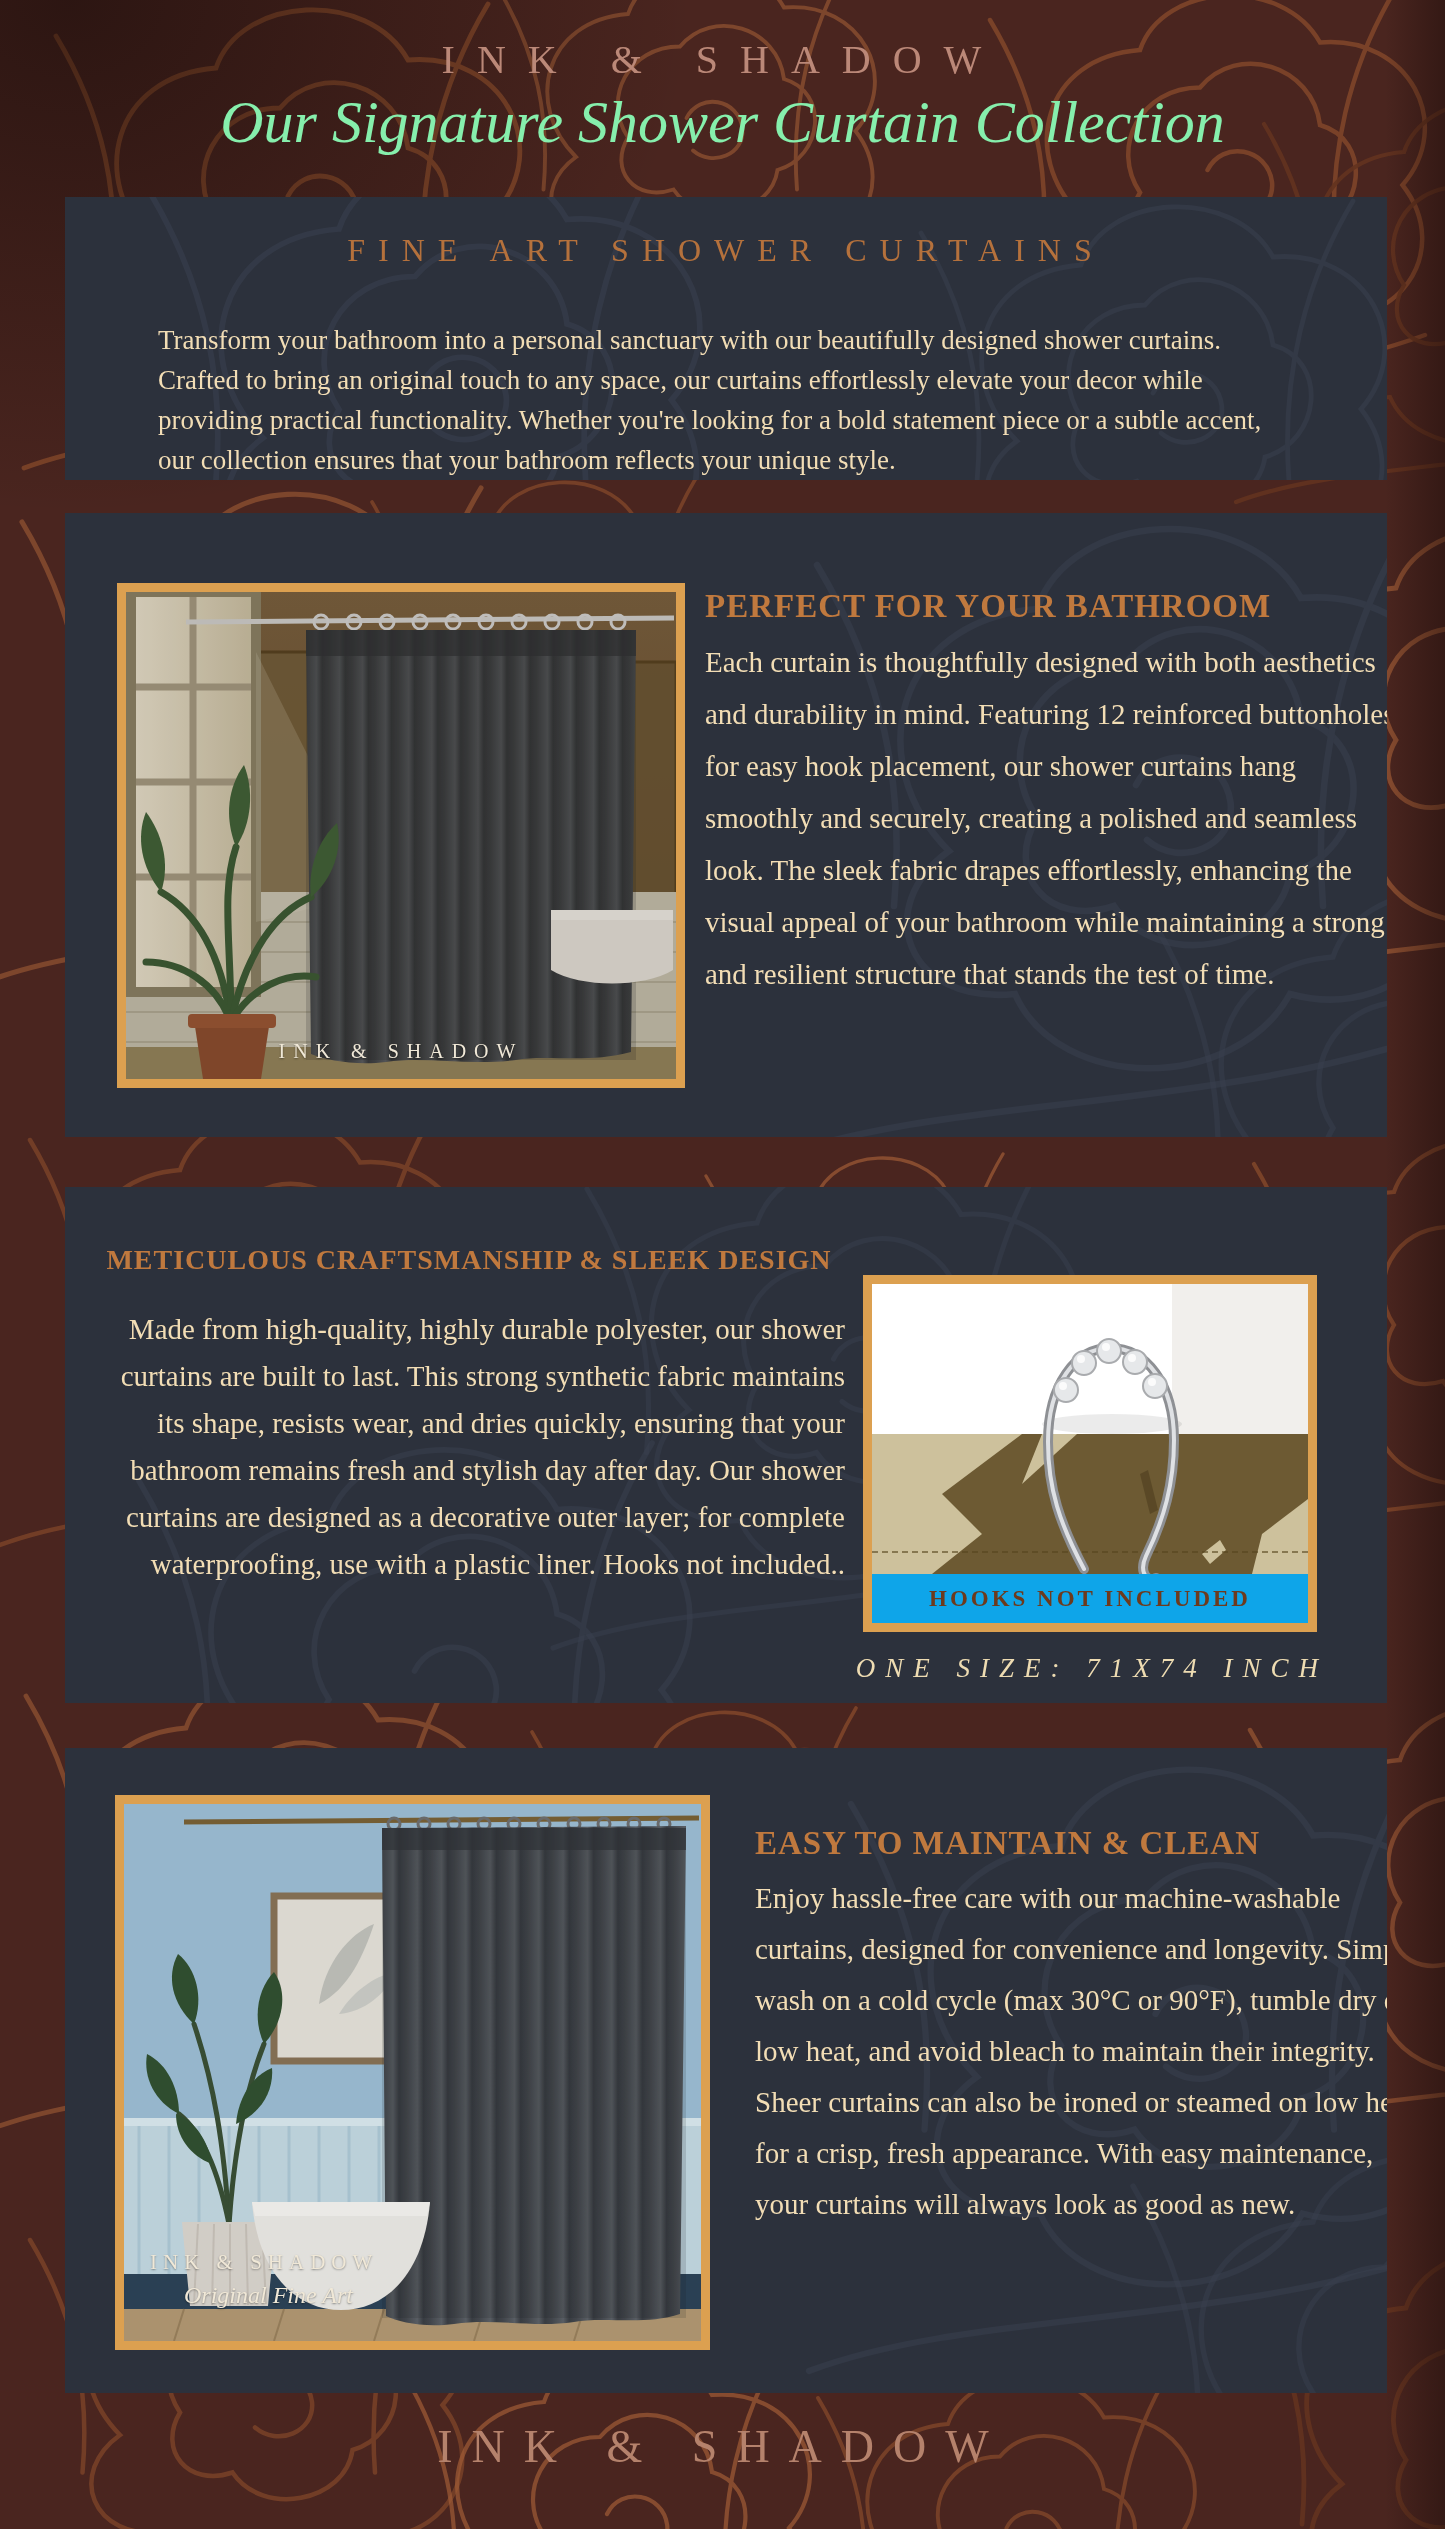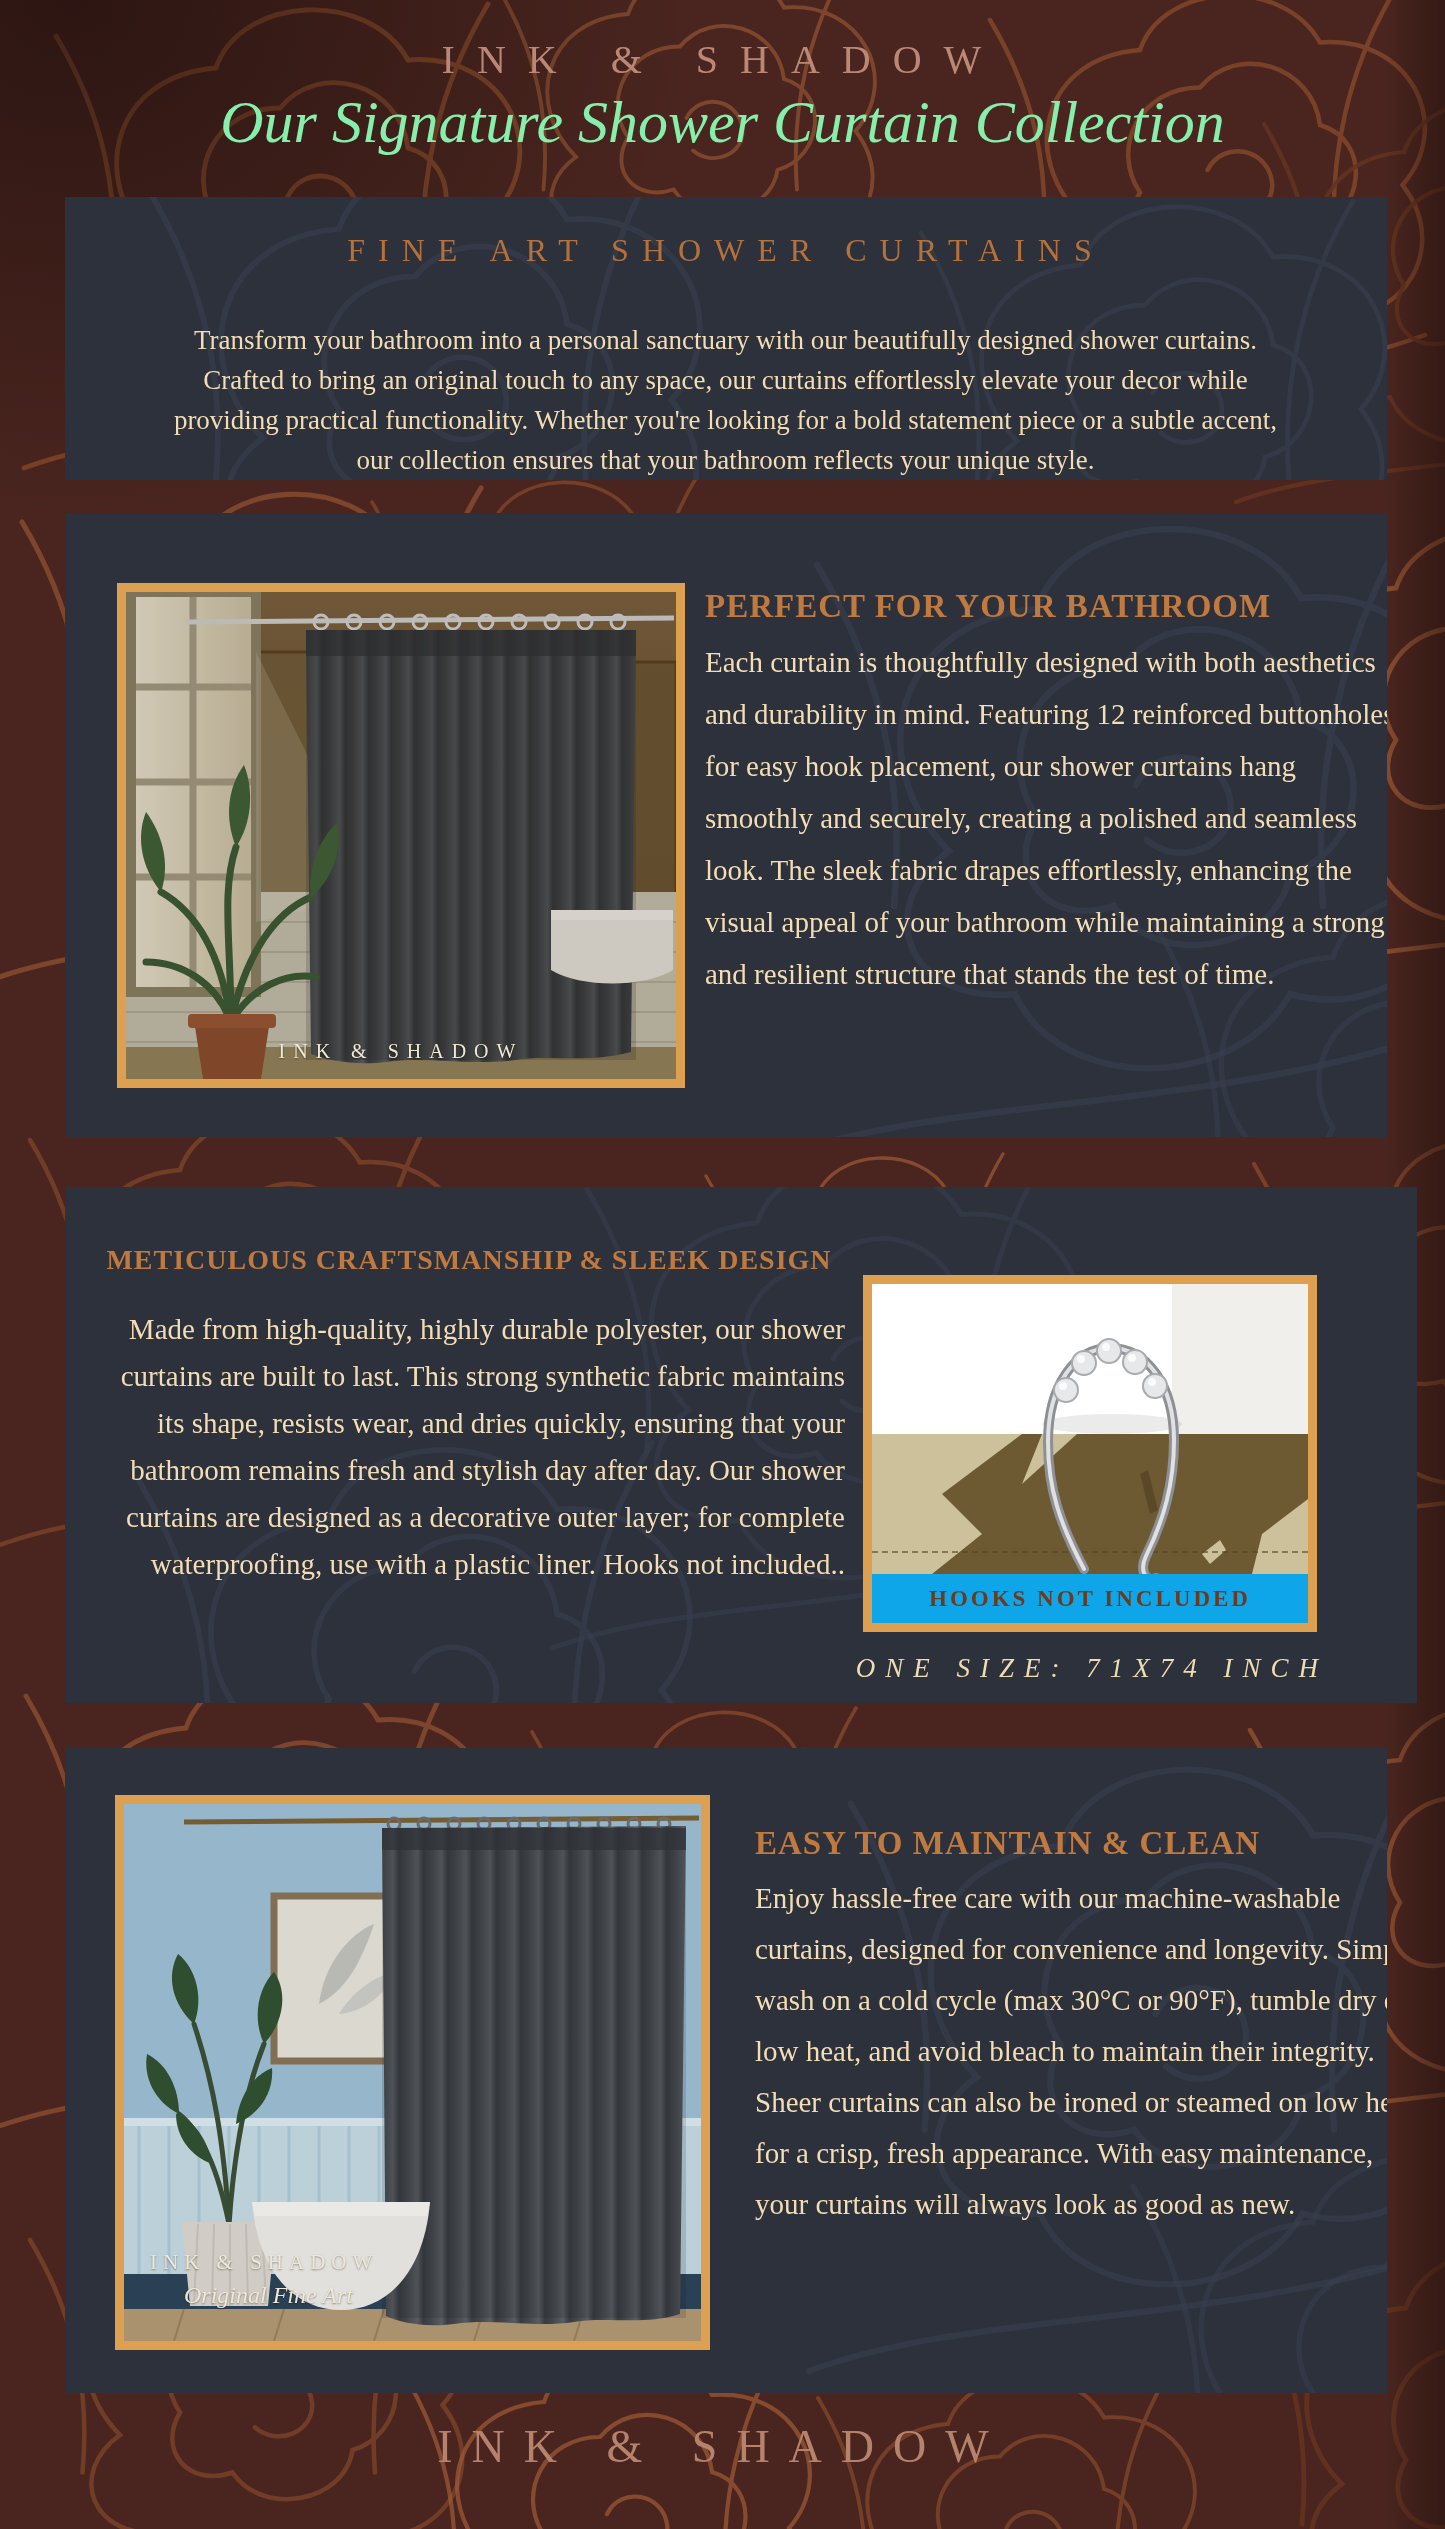--- a/index.html
+++ b/index.html
@@ -16,26 +16,26 @@
       color:#bb8878;font-size:40px;letter-spacing:22px;font-weight:400;}
   .brand-tagline{position:absolute;top:88px;left:0;width:100%;text-align:center;
       color:#86efac;font-size:60px;font-style:italic;font-weight:400;
       font-family:Liberation Serif, serif;}
 
   
   .panel{position:absolute;left:65px;width:1322px;background:#2c313c;overflow:hidden;}
   .panel-floral{position:absolute;inset:0;pointer-events:none;}
   .panel-intro{top:197px;height:283px;}
   .panel-feature{top:513px;height:624px;}
-  .panel-craft{top:1187px;height:516px;padding-left:30px;}
+  .panel-craft{top:1187px;height:516px;}
   .panel-care{top:1748px;height:645px;}
 
   .intro-heading{position:absolute;top:14px;left:0;width:100%;text-align:center;
       color:#b5713c;font-size:32px;letter-spacing:13px;font-weight:400;}
-  .intro-body{position:absolute;top:96px;left:93px;width:1135px;text-align:center;
+  .intro-body{position:absolute;top:96px;left:93px;width:1135px;
       color:#f2ddb5;font-size:27px;line-height:40px;}
 
   .photo-frame{position:absolute;border:9px solid #dca050;background:#777;}
   .pf-frame{left:52px;top:70px;width:550px;height:487px;}
   .pc-frame{left:798px;top:88px;width:436px;height:339px;background:#fff;}
   .ca-frame{left:50px;top:47px;width:577px;height:537px;}
   .scene{position:absolute;inset:0;display:block;}
 
   .sec-heading{position:absolute;color:#c0793e;font-weight:700;letter-spacing:1px;font-size:33px;}
   .pf-heading{left:640px;top:48px;}

